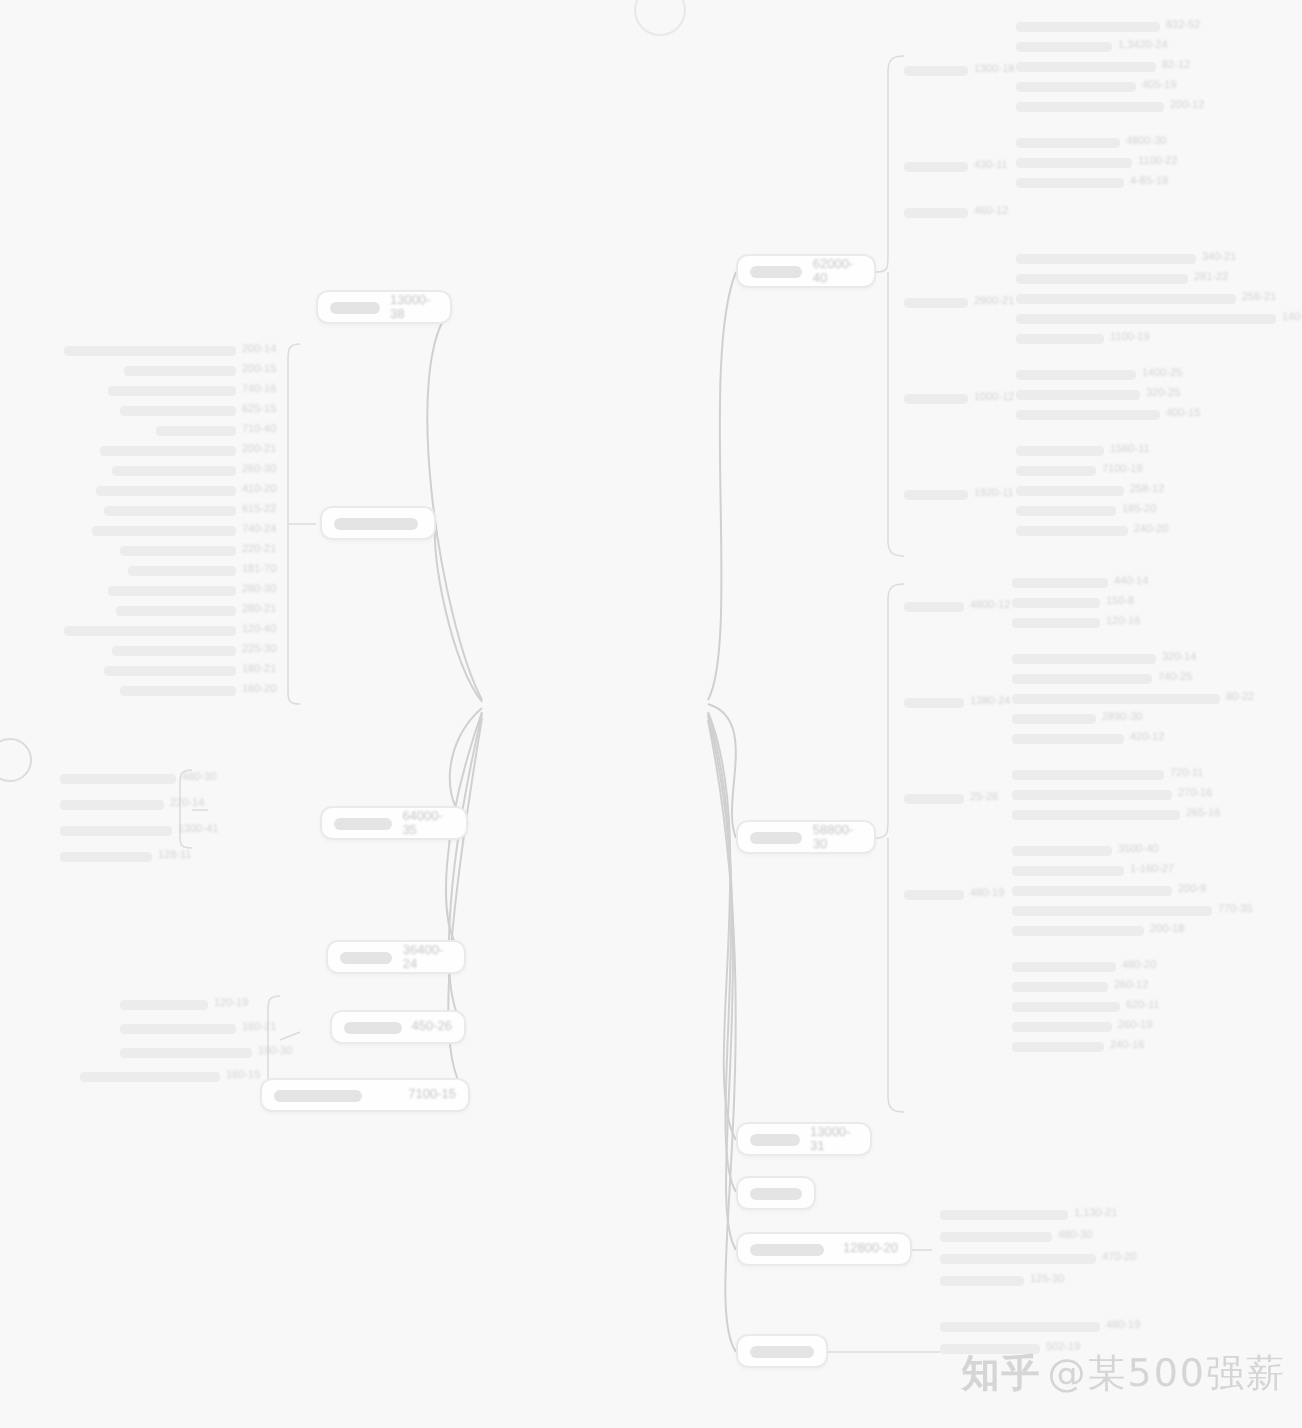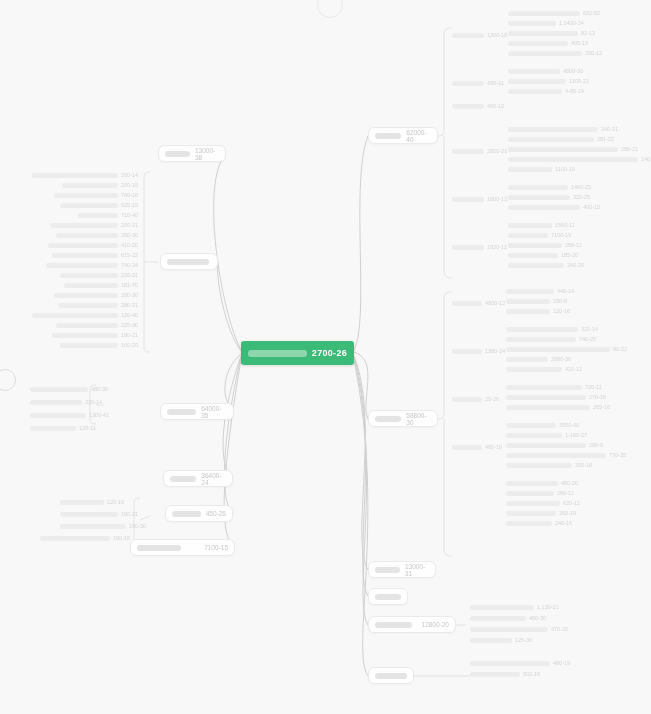--- a/index.html
+++ b/index.html
@@ -123,24 +123,20 @@
     <path class="thin" d="M438 419 C 444 419, 444 416, 444 410 L 444 300 C 444 294, 446 292, 452 292"></path>
     <path class="thin" d="M444 419 L 444 548 C 444 554, 446 556, 452 556"></path>
 
     <path class="thin" d="M456 625 L 466 625"></path>
     <path class="thin" d="M414 676 L 470 676"></path>
   </svg>
 
   <div class="circ" id="circ-top"></div>
   <div class="circ" id="circ-left"></div>
 
-  <div id="root">
-    <span class="blur"></span>
-    <span class="num">2700-26</span>
-  </div>
 
   <div id="branch-layer">
       <div class="branch" style="left: 158px; top: 145px; width: 68px;">
         <span class="blur" style="width: 28.56px;"></span>
         <span class="num">13000-38</span>
       </div>
       <div class="branch" style="left: 160px; top: 253px; width: 58px;">
         <span class="blur" style="width: 41.76px;"></span>
       </div>
       <div class="branch" style="left: 160px; top: 403px; width: 74px;">
@@ -514,13 +510,16 @@
       <div class="leaf" style="top: 660px; left: 470px;">
         <span class="blur" style="width: 80px;"></span>
         <span class="num">480-19</span>
       </div>
       <div class="leaf" style="top: 671px; left: 470px;">
         <span class="blur" style="width: 50px;"></span>
         <span class="num">502-19</span>
       </div>
     </div>
 
+  <div id="watermark">
+    <span class="wm-logo">知乎</span><span>@某500强薪</span>
+  </div>
 </div>
 
 </body></html>

